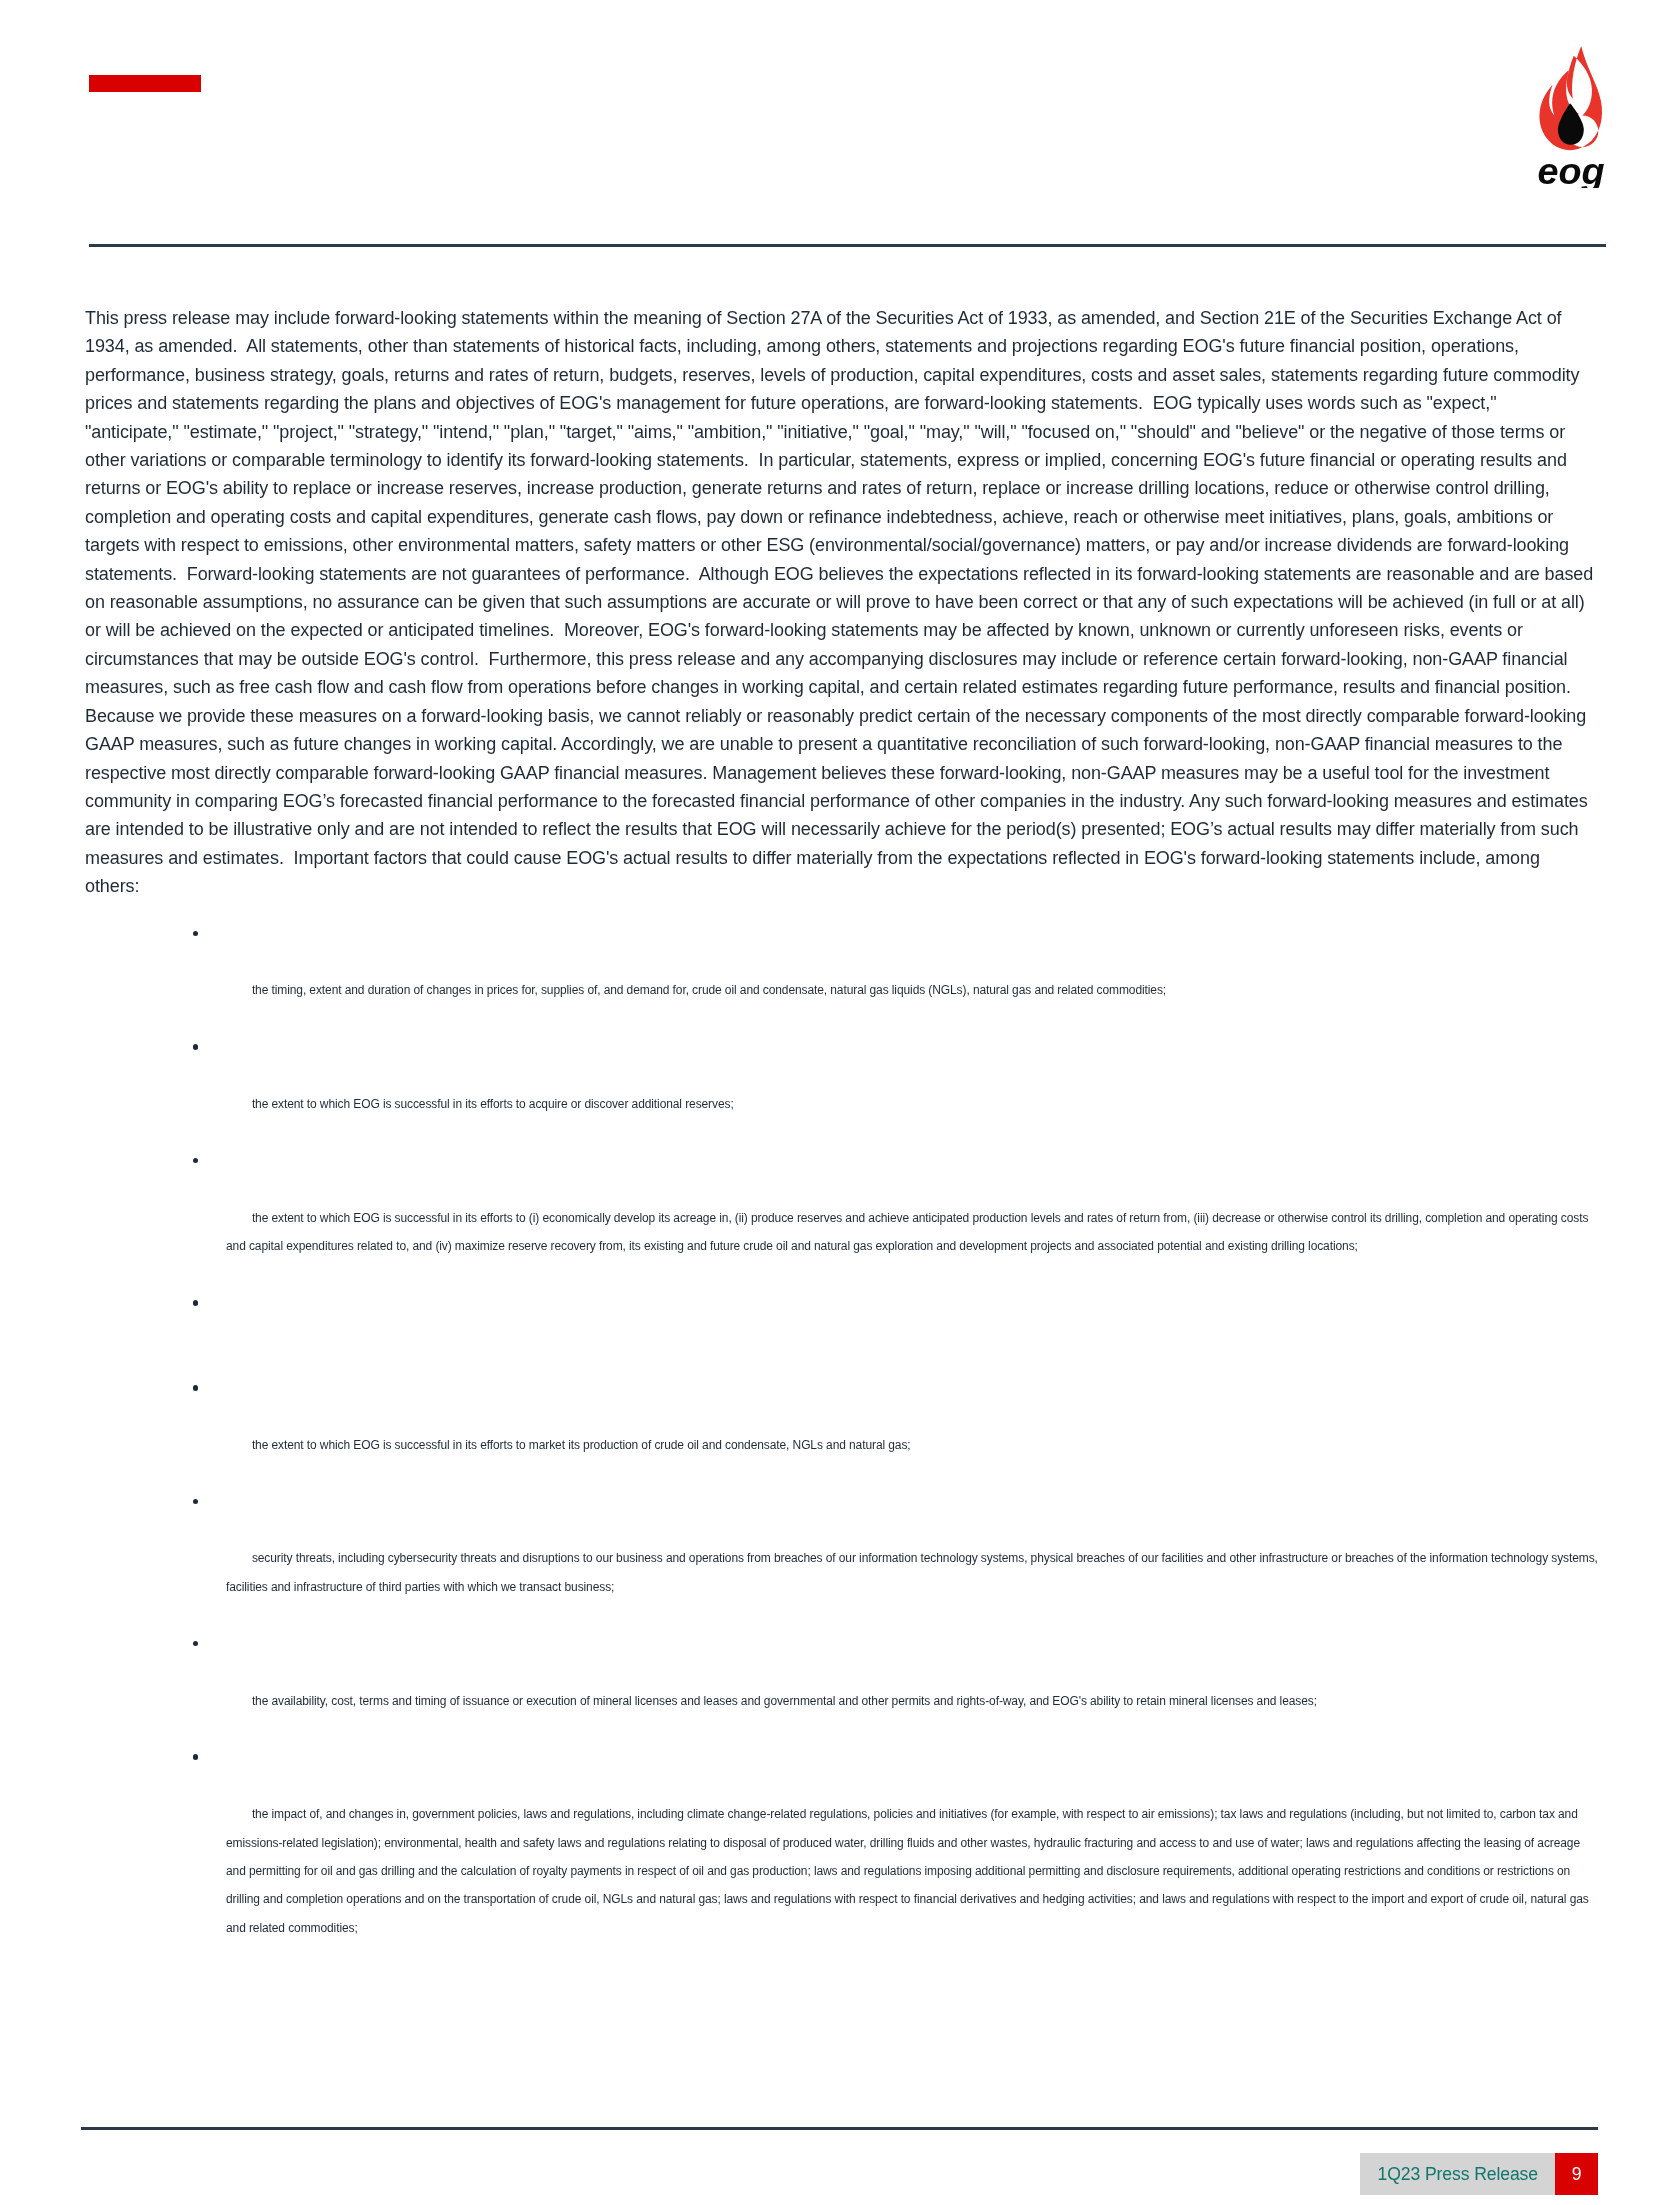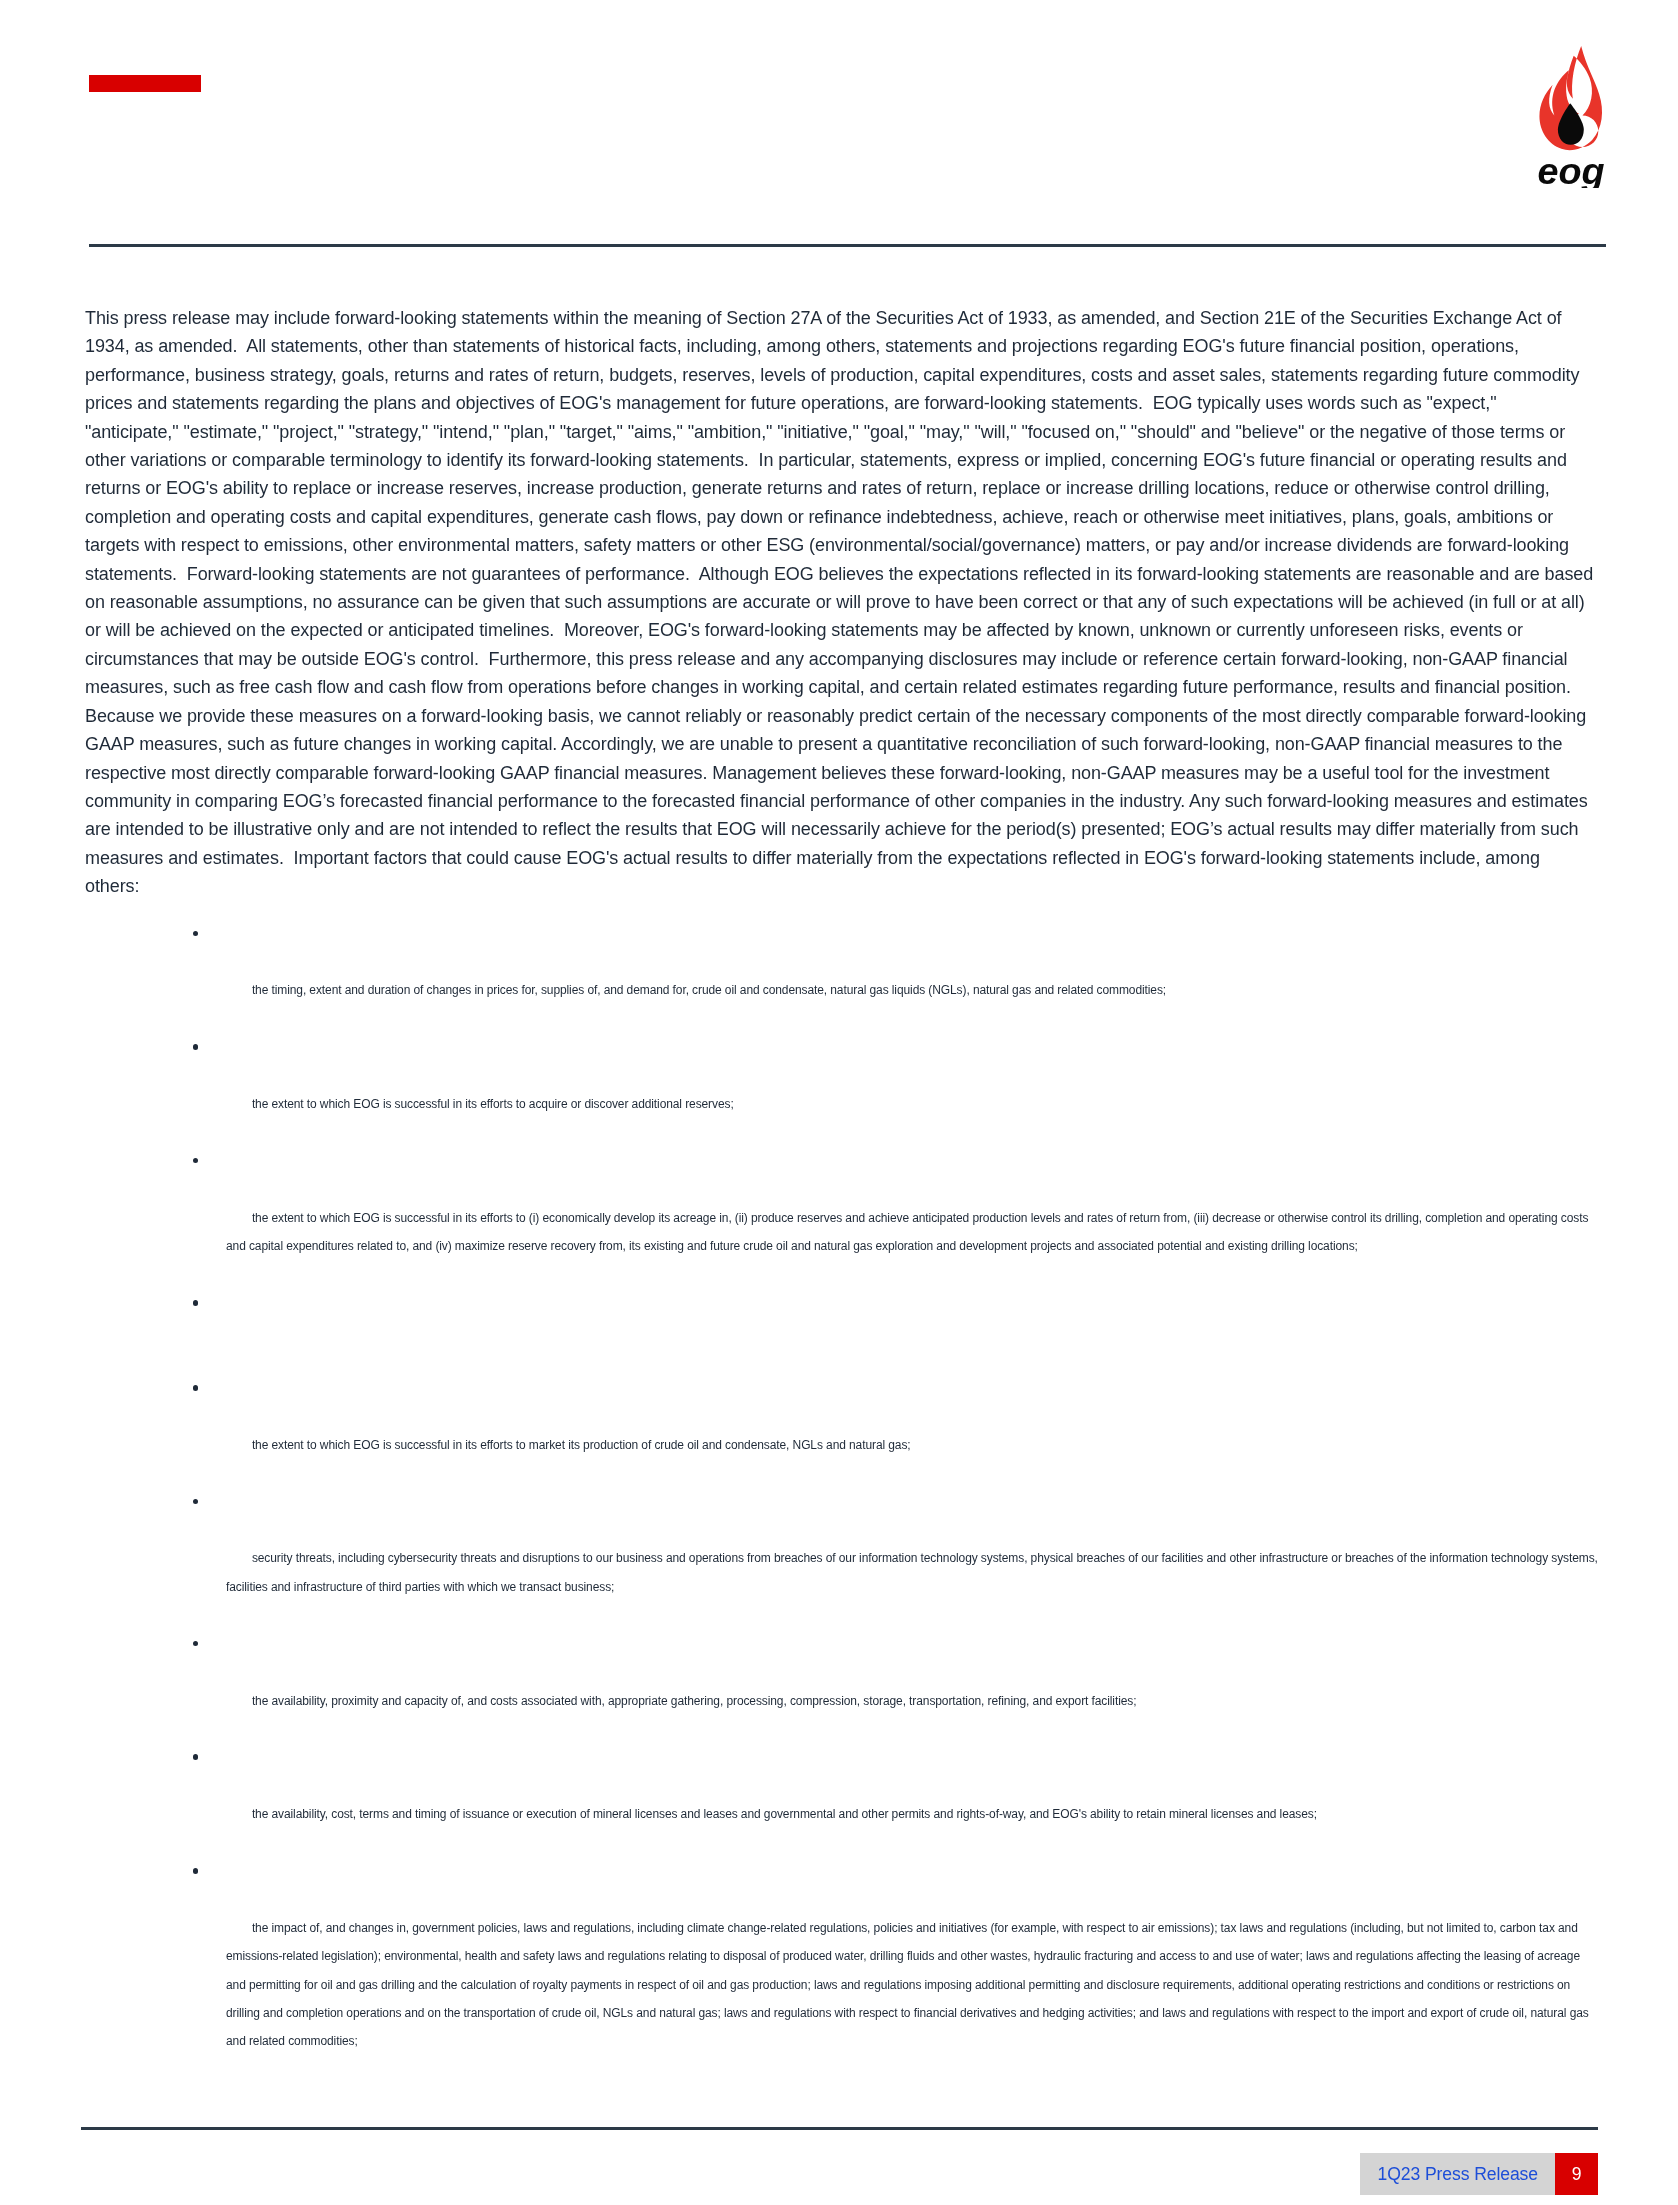--- a/index.html
+++ b/index.html
@@ -105,21 +105,21 @@
   .footer-tag {
     position: absolute;
     top: 2153px;
     right: 80px;
     display: flex;
     align-items: stretch;
     height: 42px;
   }
   .footer-label {
     background: #d4d4d4;
-    color: #1d4ed8;
+    color: #0f766e;
     font-size: 17.6px;
     line-height: 42px;
     padding: 0 17px 0 17.6px;
     white-space: nowrap;
     letter-spacing: -0.1px;
   }
   .footer-page {
     background: #d80000;
     color: #ffffff;
     font-size: 17.6px;
@@ -188,24 +188,20 @@
       <li class="bullet">
         <span class="dot"></span>
         <span>the extent to which EOG is successful in its efforts to market its production of crude oil and condensate, NGLs and natural gas;</span>
       </li>
       <li class="bullet">
         <span class="dot"></span>
         <span>security threats, including cybersecurity threats and disruptions to our business and operations from breaches of our information technology systems, physical breaches of our facilities and other infrastructure or breaches of the information technology systems, facilities and infrastructure of third parties with which we transact business;</span>
       </li>
       <li class="bullet">
         <span class="dot"></span>
-        <span>the availability, proximity and capacity of, and costs associated with, appropriate gathering, processing, compression, storage, transportation, refining, and export facilities;</span>
-      </li>
-      <li class="bullet">
-        <span class="dot"></span>
         <span>the availability, cost, terms and timing of issuance or execution of mineral licenses and leases and governmental and other permits and rights-of-way, and EOG's ability to retain mineral licenses and leases;</span>
       </li>
       <li class="bullet">
         <span class="dot"></span>
         <span>the impact of, and changes in, government policies, laws and regulations, including climate change-related regulations, policies and initiatives (for example, with respect to air emissions); tax laws and regulations (including, but not limited to, carbon tax and emissions-related legislation); environmental, health and safety laws and regulations relating to disposal of produced water, drilling fluids and other wastes, hydraulic fracturing and access to and use of water; laws and regulations affecting the leasing of acreage and permitting for oil and gas drilling and the calculation of royalty payments in respect of oil and gas production; laws and regulations imposing additional permitting and disclosure requirements, additional operating restrictions and conditions or restrictions on drilling and completion operations and on the transportation of crude oil, NGLs and natural gas; laws and regulations with respect to financial derivatives and hedging activities; and laws and regulations with respect to the import and export of crude oil, natural gas and related commodities;</span>
       </li>
 
     </ul>
   </div>
 

